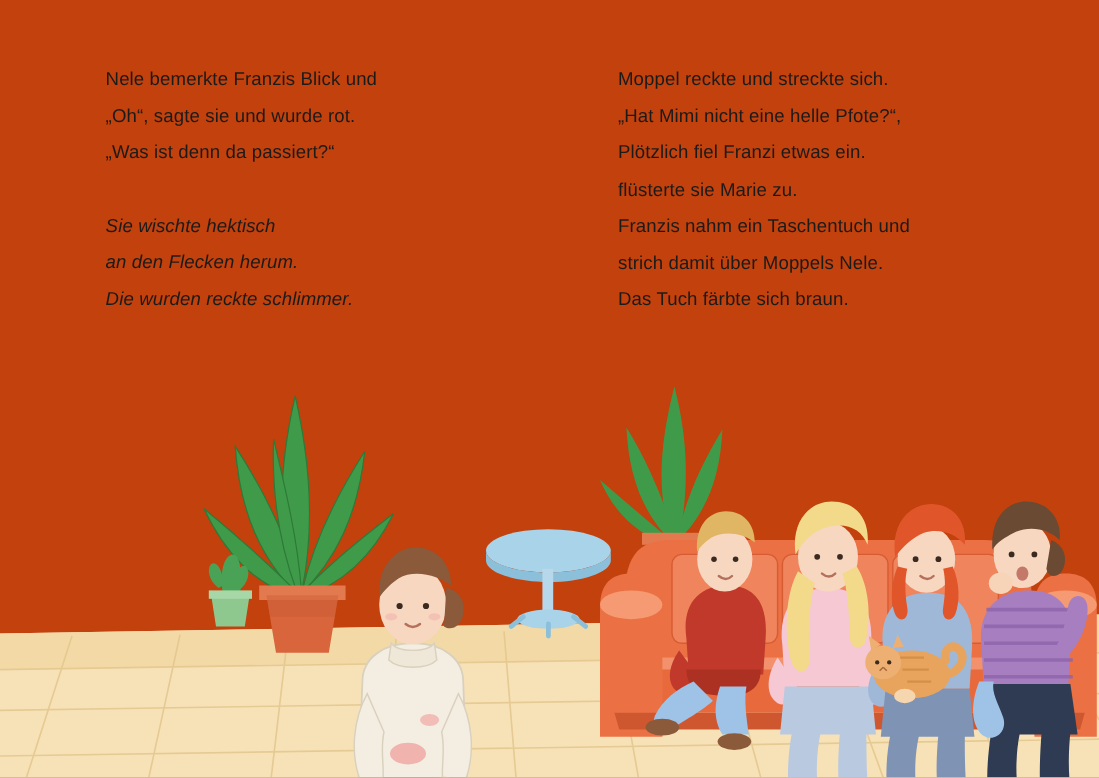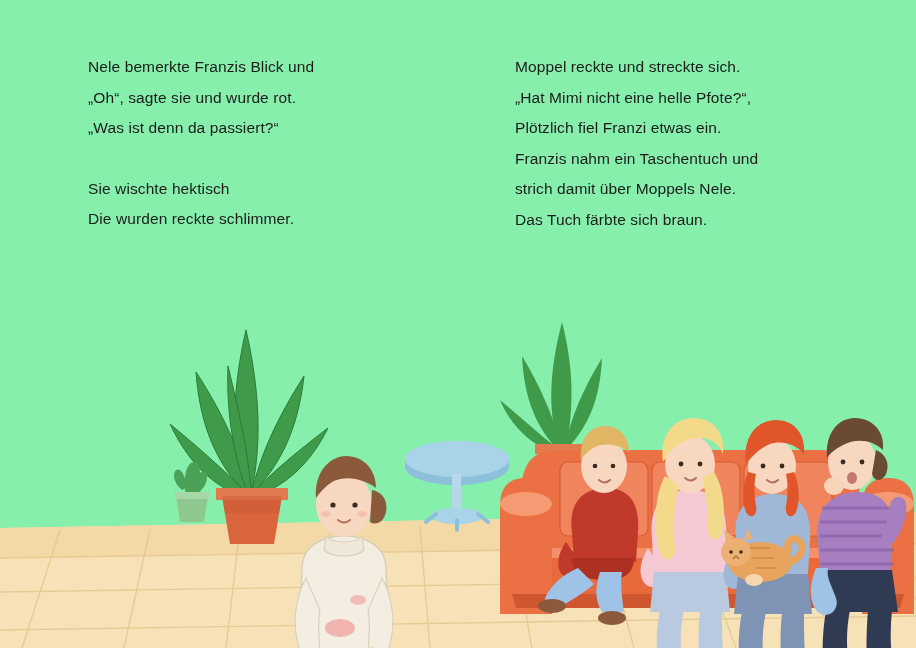--- a/index.html
+++ b/index.html
@@ -7,21 +7,21 @@
     padding: 0;
     background: #ffffff;
   }
   body {
     font-family: "Liberation Sans", sans-serif;
   }
   .page {
     position: relative;
     width: 916px;
     height: 648px;
-    background: #86efac;
+    background: #c2410c;
     overflow: hidden;
   }
 
   
   .text-area {
     position: absolute;
     top: 52px;
     left: 0;
     width: 916px;
     height: 250px;
@@ -30,21 +30,21 @@
     position: absolute;
     top: 0;
     font-size: 15.5px;
     line-height: 30.5px;
     color: #1b1b1b;
     letter-spacing: 0.1px;
   }
   .col-left { left: 88px; width: 380px; }
   .col-right { left: 515px; width: 390px; }
   .para { margin: 0; }
-  .para + .para { margin-top: 30px; }
+  .para + .para { margin-top: 30px; font-style: italic; }
   .line { display: block; white-space: nowrap; }
 
   
   .page-number {
     position: absolute;
     left: 88px;
     top: 588px;
     font-size: 14px;
     color: #1b1b1b;
   }
@@ -67,29 +67,31 @@
   <div class="text-area">
 
     <div class="col col-left">
       <p class="para">
         <span class="line">Nele bemerkte Franzis Blick und</span>
         <span class="line">„Oh“, sagte sie und wurde rot.</span>
         <span class="line">„Was ist denn da passiert?“</span>
       </p>
       <p class="para">
         <span class="line">Sie wischte hektisch</span>
+        <span class="line">an den Flecken herum.</span>
         <span class="line">Die wurden reckte schlimmer.</span>
       </p>
     </div>
 
     <div class="col col-right">
       <p class="para">
         <span class="line">Moppel reckte und streckte sich.</span>
         <span class="line">„Hat Mimi nicht eine helle Pfote?“,</span>
         <span class="line">Plötzlich fiel Franzi etwas ein.</span>
+        <span class="line">flüsterte sie Marie zu.</span>
         <span class="line">Franzis nahm ein Taschentuch und</span>
         <span class="line">strich damit über Moppels Nele.</span>
         <span class="line">Das Tuch färbte sich braun.</span>
       </p>
     </div>
 
   </div>
 
   <div class="page-number">50</div>
 

